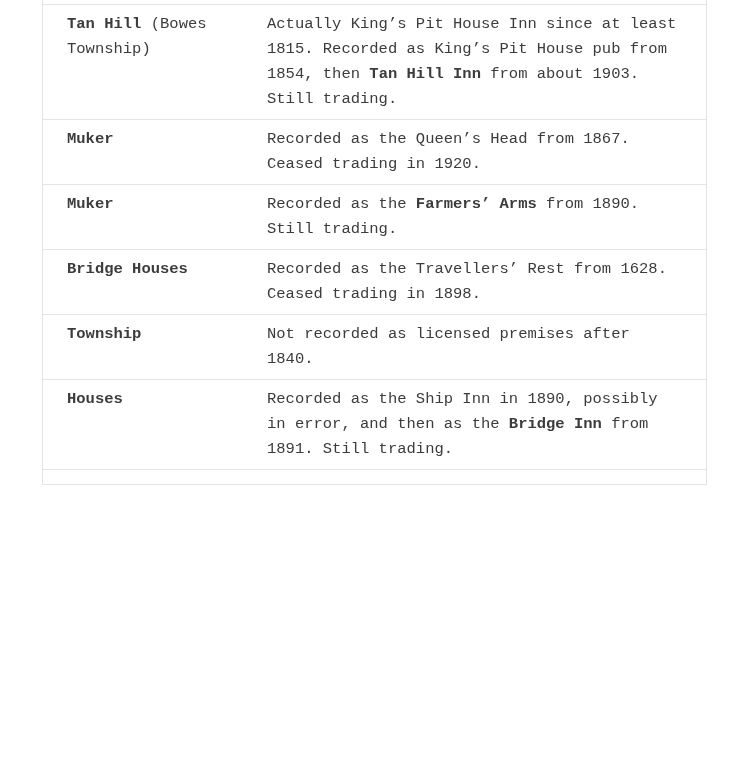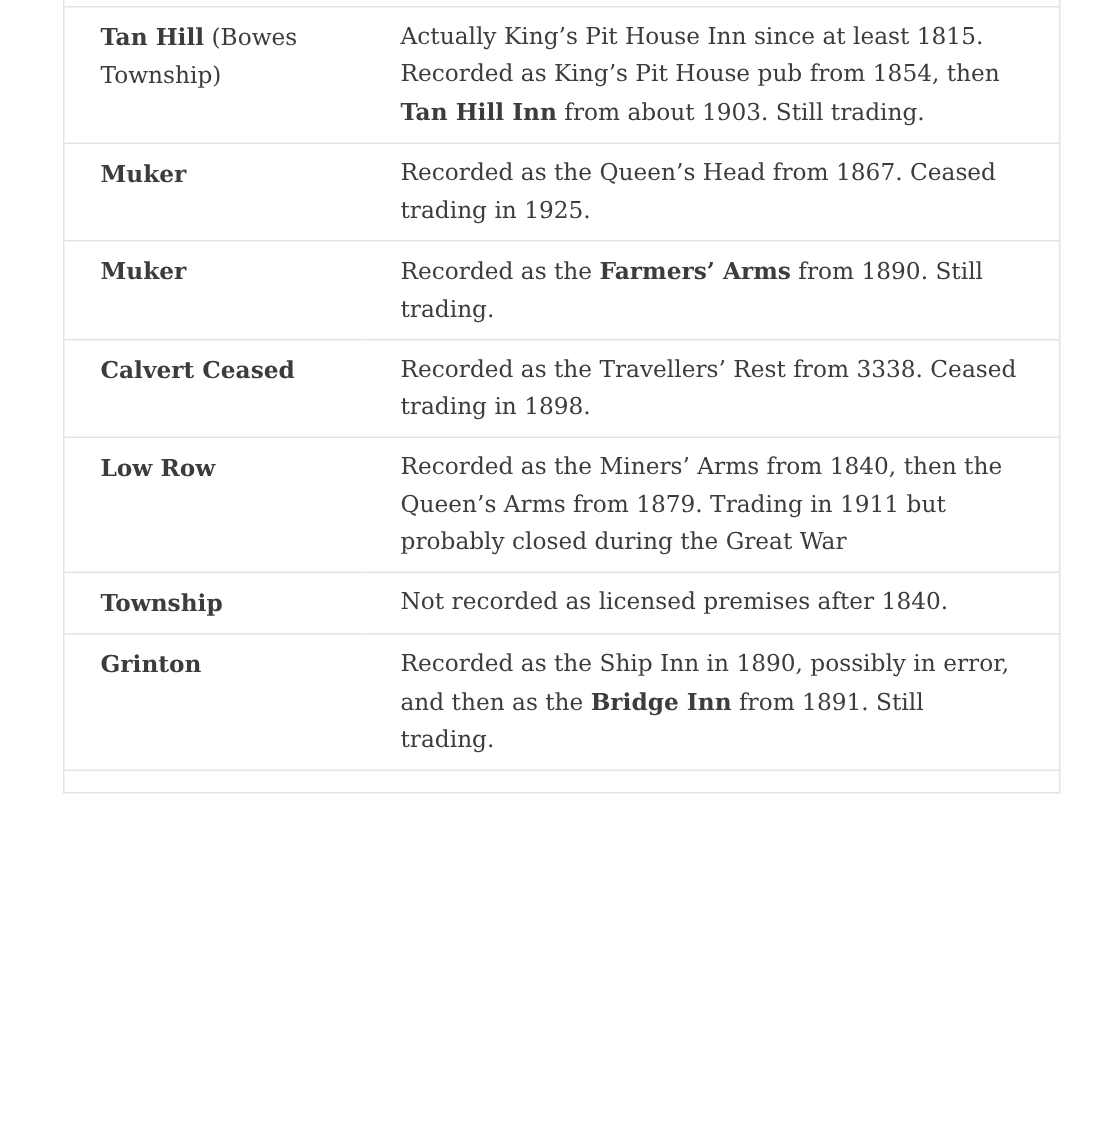--- a/index.html
+++ b/index.html
@@ -24,20 +24,21 @@
     border-top: 1px solid var(--border, #e4e4e4);
     border-bottom: 1px solid var(--border, #e4e4e4);
     font-family: "DejaVu Serif", "Liberation Serif", serif;
     font-size: 15.5px;
     line-height: 25px;
     color: var(--text, #3c3c3c);
   }
   td {
     vertical-align: top;
     padding: 7px 24px 7px 24px;
+    font-family: Liberation Mono, monospace;
   }
   tr + tr td {
     border-top: 1px solid var(--border, #e4e4e4);
   }
   td.loc-cell {
     width: 152px;
   }
   td.desc-cell {
     width: auto;
   }
@@ -48,40 +49,36 @@
 
 <div class="table-frame">
   <table class="pub-table">
     <tbody>
         <tr>
           <td class="loc-cell"><b>Tan Hill</b><span> (Bowes Township)</span></td>
           <td class="desc-cell"><span>Actually King’s Pit House Inn since at least 1815. Recorded as King’s Pit House pub from 1854, then </span><b>Tan Hill Inn</b><span> from about 1903. Still trading.</span></td>
         </tr>
         <tr>
           <td class="loc-cell"><b>Muker</b></td>
-          <td class="desc-cell"><span>Recorded as the Queen’s Head from 1867. Ceased trading in 1925.</span></td>
+          <td class="desc-cell"><span>Recorded as the Queen’s Head from 1867. Ceased trading in 1920.</span></td>
         </tr>
         <tr>
           <td class="loc-cell"><b>Muker</b></td>
           <td class="desc-cell"><span>Recorded as the </span><b>Farmers’ Arms</b><span> from 1890. Still trading.</span></td>
         </tr>
         <tr>
-          <td class="loc-cell"><b>Calvert Ceased</b></td>
-          <td class="desc-cell"><span>Recorded as the Travellers’ Rest from 3338. Ceased trading in 1898.</span></td>
-        </tr>
-        <tr>
-          <td class="loc-cell"><b>Low Row</b></td>
-          <td class="desc-cell"><span>Recorded as the Miners’ Arms from 1840, then the Queen’s Arms from 1879. Trading in 1911 but probably closed during the Great War</span></td>
+          <td class="loc-cell"><b>Bridge Houses</b></td>
+          <td class="desc-cell"><span>Recorded as the Travellers’ Rest from 1628. Ceased trading in 1898.</span></td>
         </tr>
         <tr>
           <td class="loc-cell"><b>Township</b></td>
           <td class="desc-cell"><span>Not recorded as licensed premises after 1840.</span></td>
         </tr>
         <tr>
-          <td class="loc-cell"><b>Grinton</b></td>
+          <td class="loc-cell"><b>Houses</b></td>
           <td class="desc-cell"><span>Recorded as the Ship Inn in 1890, possibly in error, and then as the </span><b>Bridge Inn</b><span> from 1891. Still trading.</span></td>
         </tr>
         <tr>
           <td class="loc-cell"></td>
           <td class="desc-cell"></td>
         </tr>
       </tbody>
   </table>
 </div>
 

